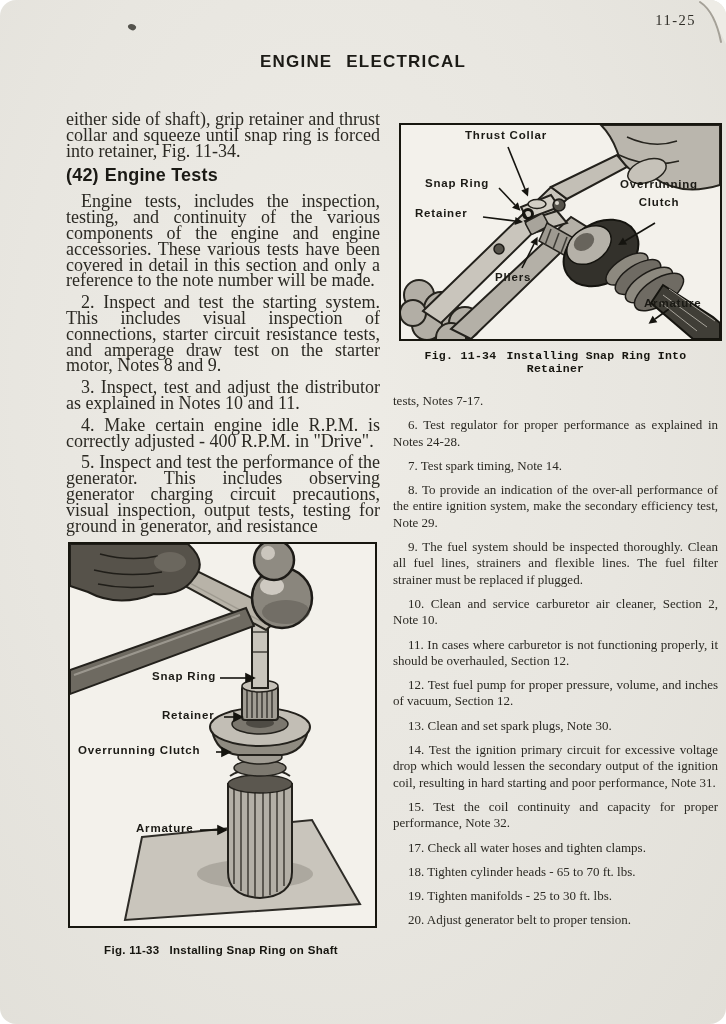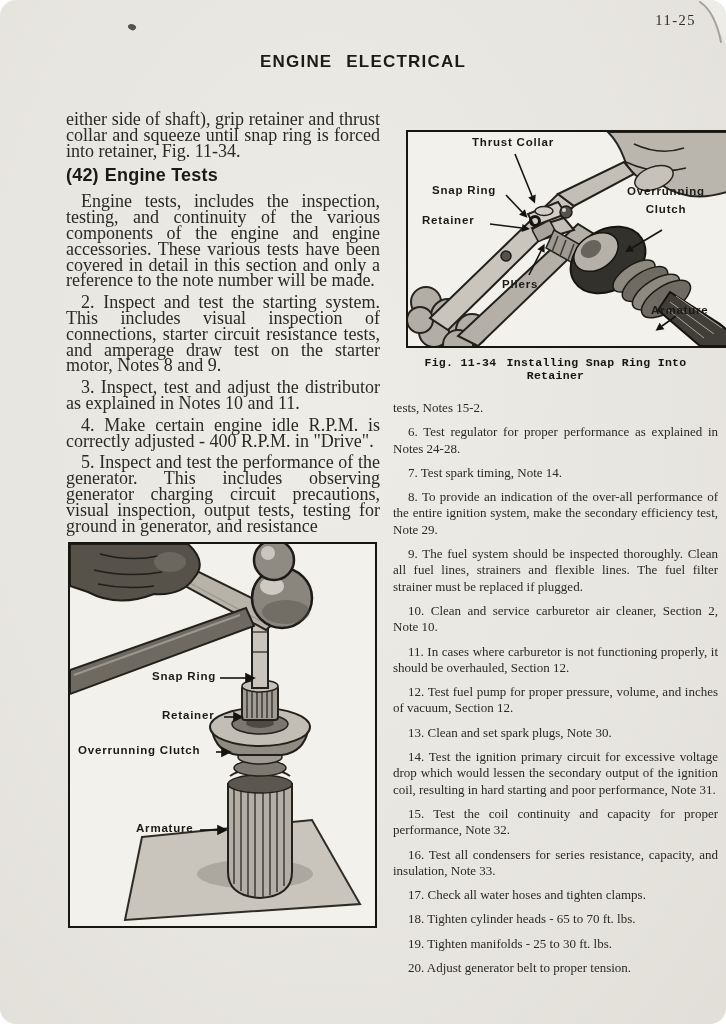--- a/index.html
+++ b/index.html
@@ -38,21 +38,21 @@
   .col-right p{
     font-size:13px;line-height:16.3px;margin:0 0 8px 0;
     text-align:justify;
   }
   p.indent{text-indent:15px;}
   .section-head{
     display:flex;gap:6px;margin:6px 0 8px 0;
     font:bold 18px "Liberation Sans", sans-serif;color:#1b1a15;
     letter-spacing:.2px;
   }
-  .fig{margin:13px;}
+  .fig{margin:6px;}
   .fig33{margin-top:8px;margin-left:2px;}
   .fig-frame{
     position:relative;border:2px solid #17160f;background:#f3f1eb;
   }
   .fig33-frame{width:305px;height:382px;}
   .fig34-frame{width:319px;height:214px;}
   .fig-frame svg{display:block;}
   .fig-label{
     position:absolute;
     font:bold 11.5px "Liberation Sans", sans-serif;
@@ -171,20 +171,23 @@
               <polygon points="152,204 160,208 152,212"></polygon>
             <line x1="130" y1="286" x2="148" y2="286"></line>
               <polygon points="148,282 156,286 148,290"></polygon>
           </g>
         </svg>
         <span class="fig-label" style="left:82px;top:126px">Snap Ring</span>
         <span class="fig-label" style="left:92px;top:165px">Retainer</span>
         <span class="fig-label" style="left:8px;top:200px">Overrunning Clutch</span>
         <span class="fig-label" style="left:66px;top:278px">Armature</span>
       </div>
+      <figcaption class="fig-caption">
+        <span class="capnum">Fig. 11-33</span><span>Installing Snap Ring on Shaft</span>
+      </figcaption>
     </figure>
   </div>
 
   <div class="col-right">
 
     <figure class="fig fig34">
       <div class="fig-frame fig34-frame">
         <svg width="319" height="214" viewBox="0 0 319 214">
 
           <path d="M200,0 L319,0 L319,60 Q280,72 252,52 Q222,48 216,26 Q210,10 200,0 Z" fill="#bab6ad" stroke="#26241e" stroke-width="2"></path>
@@ -267,31 +270,30 @@
         <span class="fig-label" style="left:14px;top:82px">Retainer</span>
         <span class="fig-label wrap" style="left:208px;top:50px;width:100px">Overrunning Clutch</span>
         <span class="fig-label" style="left:94px;top:146px">Pliers</span>
         <span class="fig-label" style="left:243px;top:172px">Armature</span>
       </div>
       <figcaption class="fig-caption">
         <span class="capnum">Fig. 11-34</span><span>Installing Snap Ring Into Retainer</span>
       </figcaption>
     </figure>
 
-    <p>tests, Notes 15-2.</p>
+    <p>tests, Notes 7-17.</p>
     <p class="indent">6. Test regulator for proper performance as explained in Notes 24-28.</p>
     <p class="indent">7. Test spark timing, Note 14.</p>
     <p class="indent">8. To provide an indication of the over-all performance of the entire ignition system, make the secondary efficiency test, Note 29.</p>
     <p class="indent">9. The fuel system should be inspected thoroughly. Clean all fuel lines, strainers and flexible lines. The fuel filter strainer must be replaced if plugged.</p>
     <p class="indent">10. Clean and service carburetor air cleaner, Section 2, Note 10.</p>
     <p class="indent">11. In cases where carburetor is not functioning properly, it should be overhauled, Section 12.</p>
     <p class="indent">12. Test fuel pump for proper pressure, volume, and inches of vacuum, Section 12.</p>
     <p class="indent">13. Clean and set spark plugs, Note 30.</p>
     <p class="indent">14. Test the ignition primary circuit for excessive voltage drop which would lessen the secondary output of the ignition coil, resulting in hard starting and poor performance, Note 31.</p>
     <p class="indent">15. Test the coil continuity and capacity for proper performance, Note 32.</p>
-    <p class="indent">16. Test all condensers for series resistance, capacity, and insulation, Note 33.</p>
     <p class="indent">17. Check all water hoses and tighten clamps.</p>
     <p class="indent">18. Tighten cylinder heads - 65 to 70 ft. lbs.</p>
     <p class="indent">19. Tighten manifolds - 25 to 30 ft. lbs.</p>
     <p class="indent">20. Adjust generator belt to proper tension.</p>
   </div>
 
 </div>
 
 </body></html>

